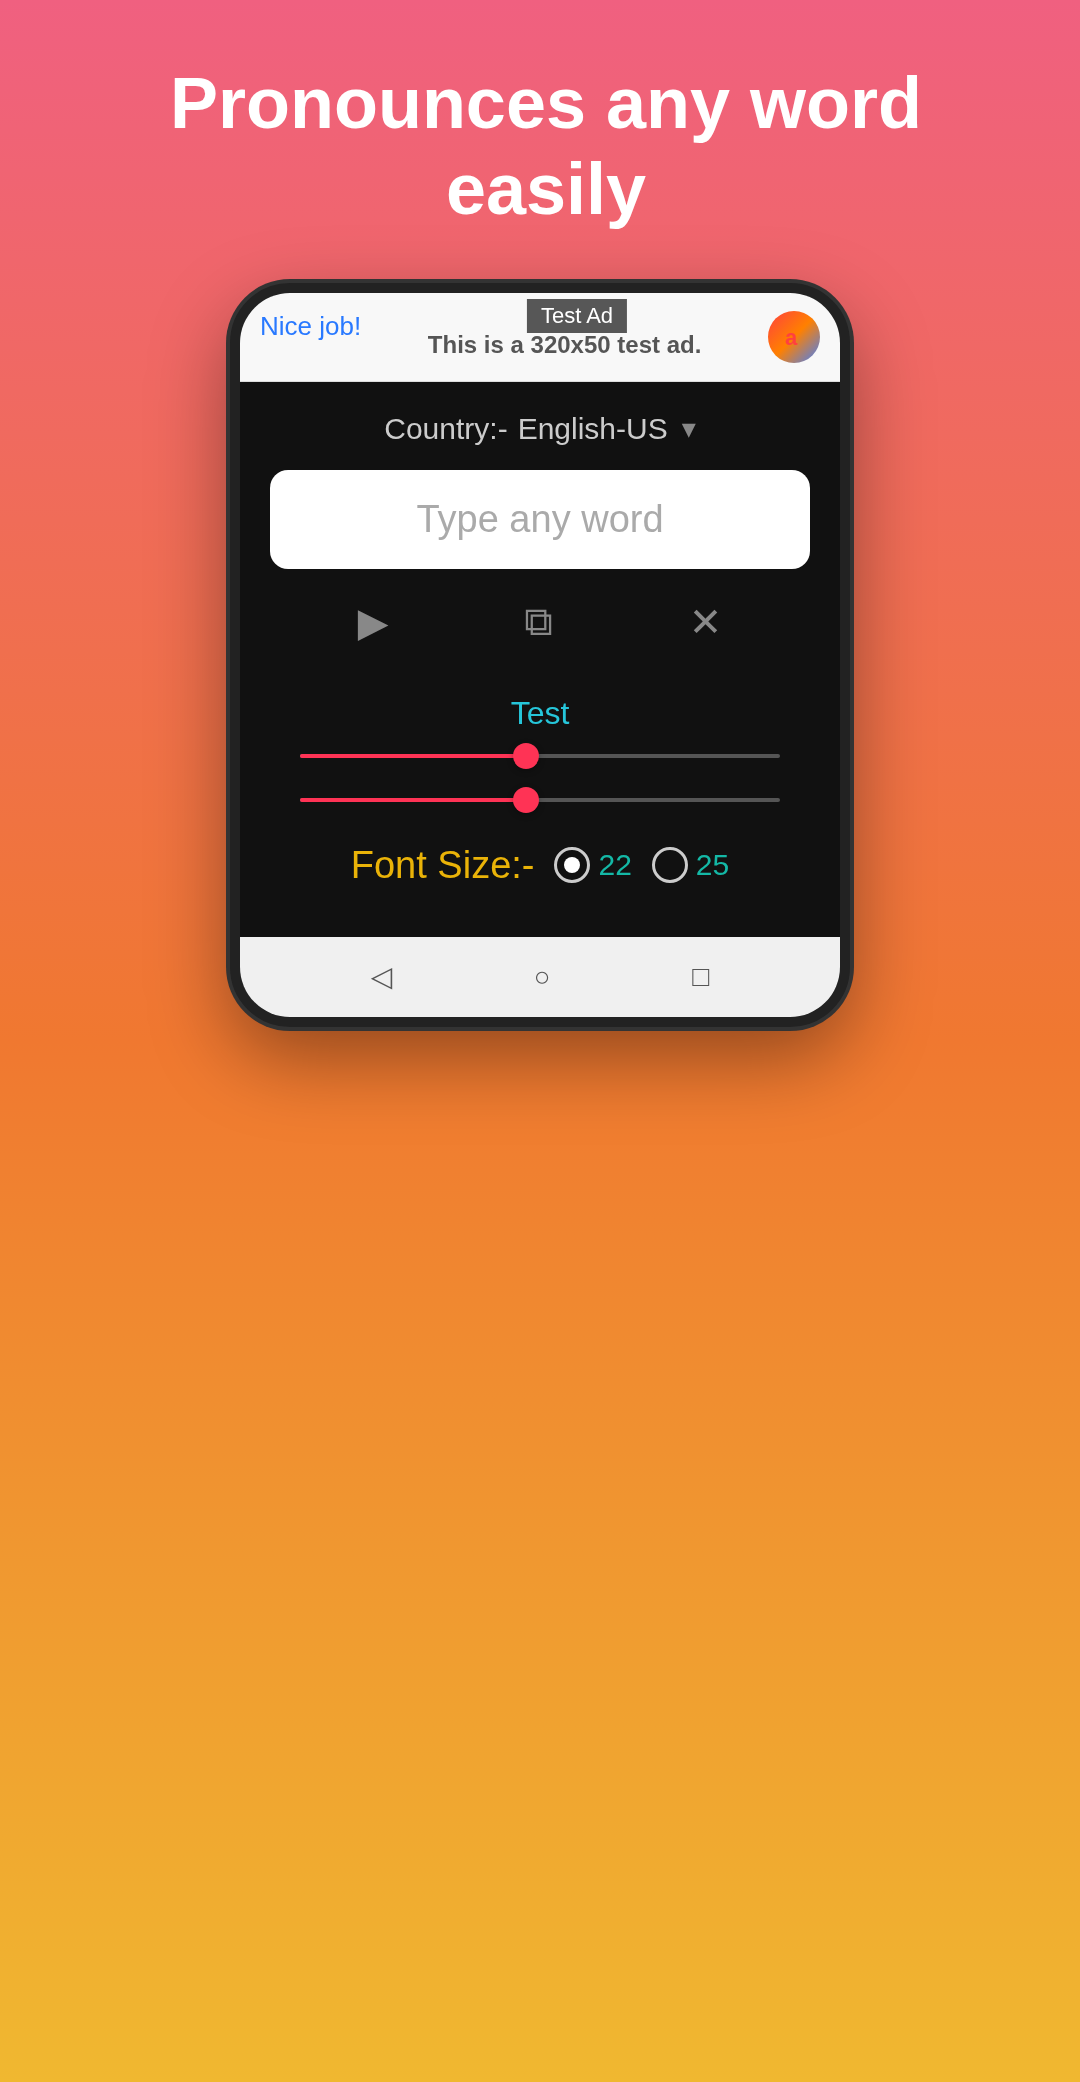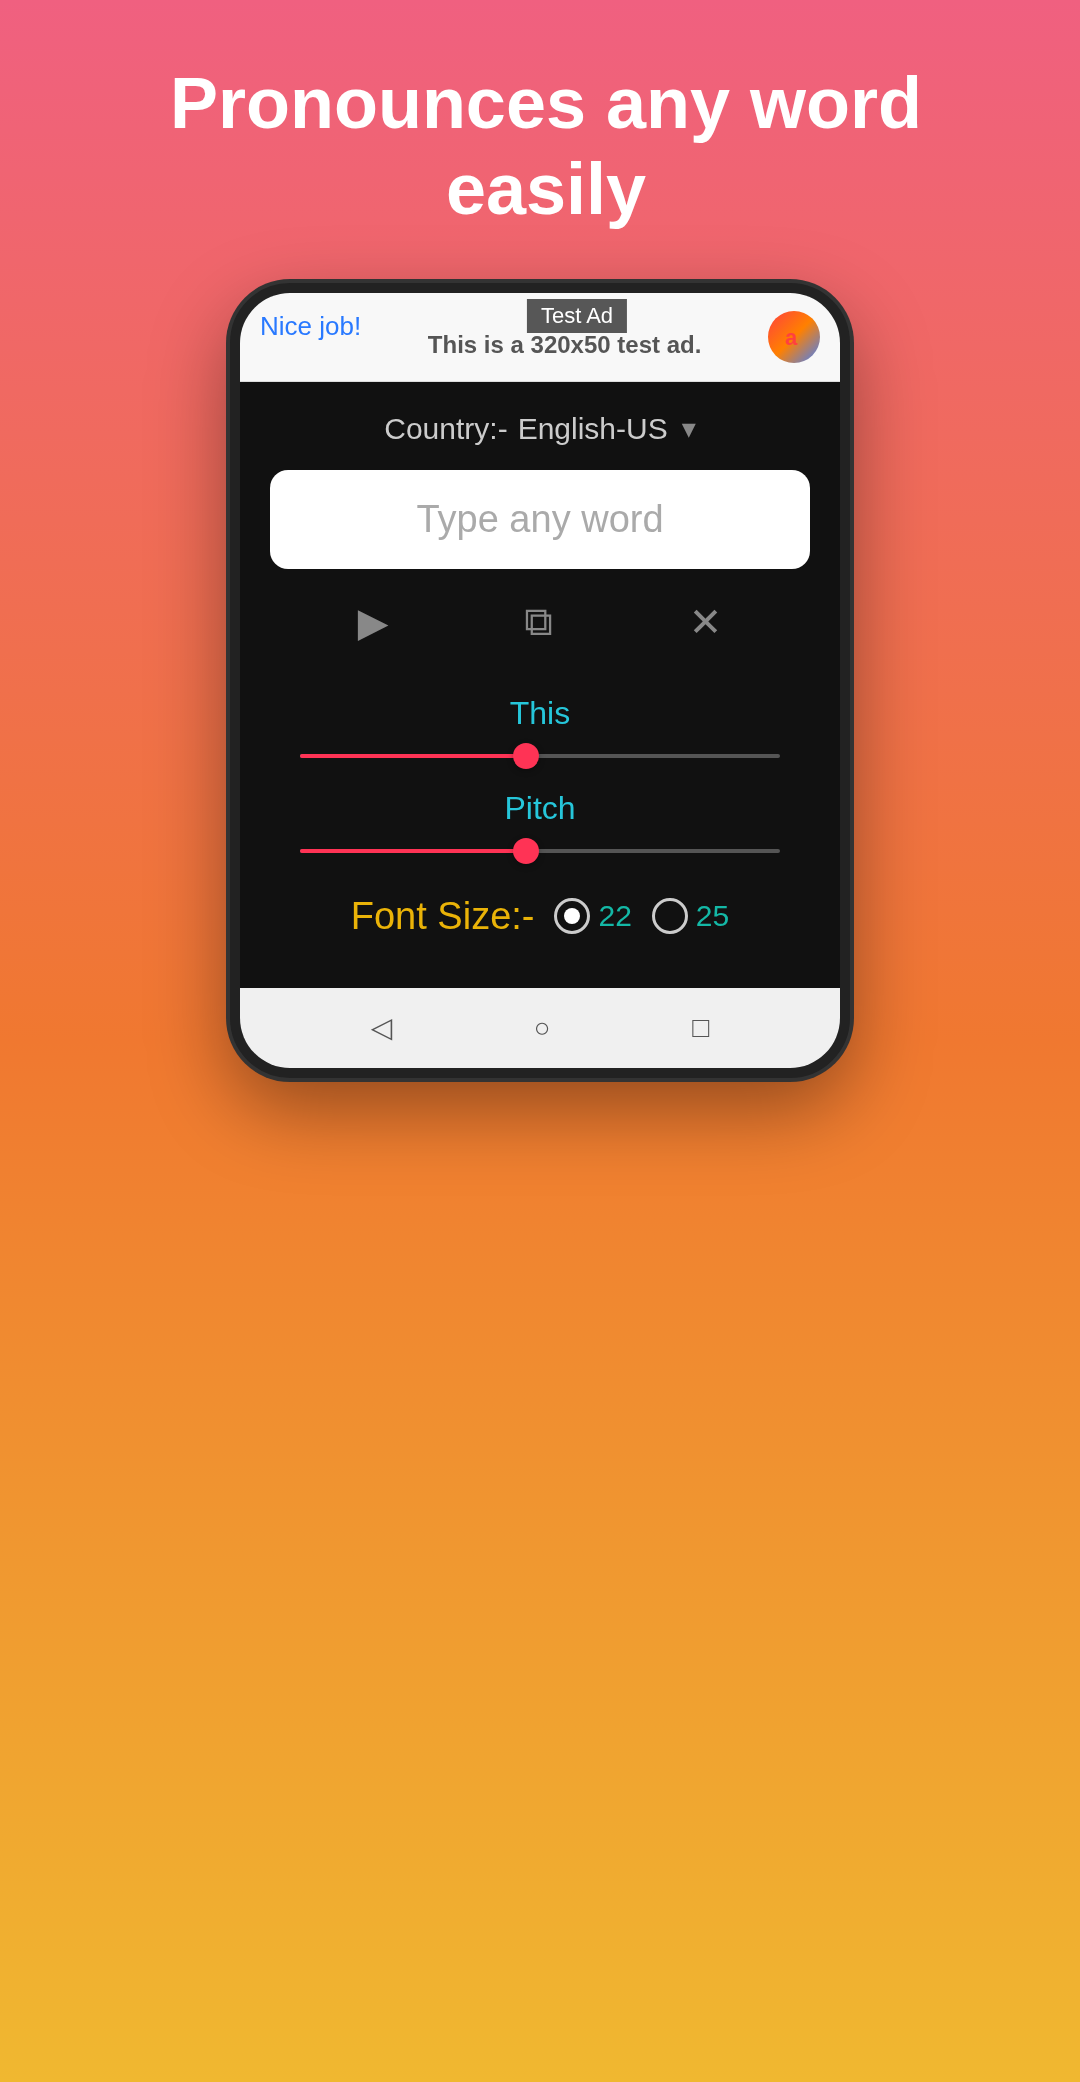--- a/index.html
+++ b/index.html
@@ -361,31 +361,30 @@
         <button class="action-btn">▶</button>
         <button class="action-btn">⧉</button>
         <button class="action-btn">✕</button>
       </div>
 
       <div class="spacer"></div>
 
       <div class="sliders-section">
 
         <div class="slider-group">
-          <div class="slider-label">This</div>
+          <div class="slider-label">Test</div>
           <div class="slider-track-wrapper">
             <div class="slider-track-bg">
               <div class="slider-track-fill" style="width: 47%;"></div>
               <div class="slider-thumb" style="left: calc(47% - 13px);"></div>
             </div>
           </div>
         </div>
 
         <div class="slider-group">
-          <div class="slider-label">Pitch</div>
           <div class="slider-track-wrapper">
             <div class="slider-track-bg">
               <div class="slider-track-fill" style="width: 47%;"></div>
               <div class="slider-thumb" style="left: calc(47% - 13px);"></div>
             </div>
           </div>
         </div>
 
         <div class="font-size-row">
           <span class="font-size-label">Font Size:-</span>

